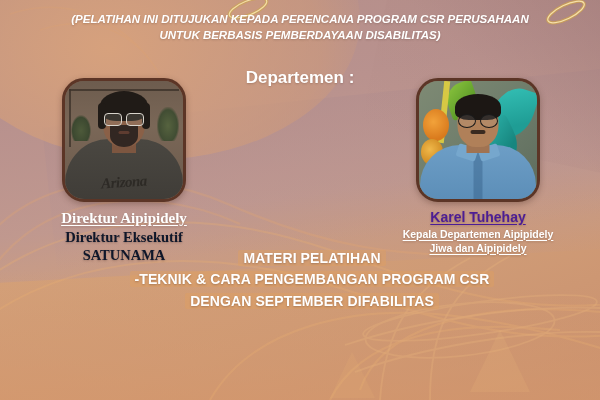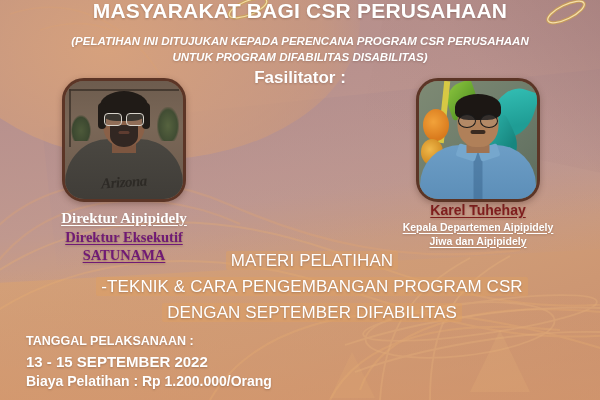--- a/index.html
+++ b/index.html
@@ -316,30 +316,30 @@
     color: #ffffff;
     text-decoration: underline;
     text-underline-offset: 2px;
     line-height: 1.25;
     text-shadow: 0 1px 2px rgba(90,60,50,0.35);
   }
   .role-serif {
     font-family: "Liberation Serif", serif;
     font-weight: bold;
     font-size: 14.5px;
-    color: #701a75;
-    text-decoration: underline;
+    color: #0f172a;
     text-underline-offset: 2px;
     line-height: 1.25;
     text-shadow: 0 1px 2px rgba(90,60,50,0.35);
   }
   .name-sans {
+    margin-top: 7px;
     font-size: 14px;
     font-weight: bold;
-    color: #7f1d1d;
+    color: #4c1d95;
     text-decoration: underline;
     text-underline-offset: 2px;
     line-height: 1.25;
     text-shadow: 0 1px 2px rgba(90,60,50,0.35);
   }
   .role-sans {
     font-size: 10.5px;
     font-weight: bold;
     color: #ffffff;
     text-decoration: underline;
@@ -352,22 +352,22 @@
   .materi {
     position: absolute;
     left: 0;
     right: 0;
     top: 248px;
     text-align: center;
     z-index: 6;
   }
   .materi-line {
     display: block;
-    font-size: 17px;
-    font-weight: normal;
+    font-size: 14px;
+    font-weight: bold;
     color: #ffffff;
     line-height: 1.52;
     letter-spacing: 0.1px;
     text-shadow: 0 1px 2px rgba(90,60,50,0.35);
     padding-left: 24px;
   }
   .materi-line span.hl {
     background: rgba(224,160,96,0.42);
     padding: 0 5px;
     border-radius: 2px;
@@ -448,28 +448,27 @@
   <svg class="bg-rings" viewBox="0 0 600 400" preserveAspectRatio="none">
     <g>
       <ellipse cx="248" cy="8" rx="20" ry="7" fill="none" stroke="#caa15f" stroke-width="3.2" transform="rotate(-22 248 8)"></ellipse>
       <ellipse cx="248" cy="8" rx="20" ry="7" fill="none" stroke="#f3dca5" stroke-width="1.2" transform="rotate(-22 248 8)"></ellipse>
       <ellipse cx="566" cy="12" rx="20" ry="7" fill="none" stroke="#c79c5b" stroke-width="3.2" transform="rotate(-26 566 12)"></ellipse>
       <ellipse cx="566" cy="12" rx="20" ry="7" fill="none" stroke="#f5dfa9" stroke-width="1.2" transform="rotate(-26 566 12)"></ellipse>
     </g>
   </svg>
 
   <div class="header">
-    <div class="title-main">MASYARAKAT BAGI CSR PERUSAHAAN</div>
     <div class="title-sub">
       <div>(PELATIHAN INI DITUJUKAN KEPADA PERENCANA PROGRAM CSR PERUSAHAAN</div>
-      <div>UNTUK PROGRAM DIFABILITAS DISABILITAS)</div>
+      <div>UNTUK BERBASIS PEMBERDAYAAN DISABILITAS)</div>
     </div>
   </div>
 
-  <div class="facilitator-label">Fasilitator :</div>
+  <div class="facilitator-label">Departemen :</div>
 
   <div class="speaker left">
     <div class="photo-frame">
       <div class="photo-inner photo-left">
         <div class="bg"></div>
         <div class="shelf"></div>
         <div class="plant1"></div>
         <div class="plant2"></div>
         <div class="body"></div>
         <div class="logo">Arizona</div>
@@ -518,19 +517,14 @@
     <div class="role-sans">Kepala Departemen Aipipidely</div>
     <div class="role-sans">Jiwa dan Aipipidely</div>
   </div>
 
   <div class="materi">
     <div class="materi-line"><span class="hl">MATERI PELATIHAN</span></div>
     <div class="materi-line"><span class="hl">-TEKNIK &amp; CARA PENGEMBANGAN PROGRAM CSR</span></div>
     <div class="materi-line"><span class="hl">DENGAN SEPTEMBER DIFABILITAS</span></div>
   </div>
 
-  <div class="bottom">
-    <div class="label">TANGGAL PELAKSANAAN :</div>
-    <div class="date">13 - 15 SEPTEMBER 2022</div>
-    <div class="price">Biaya Pelatihan : Rp 1.200.000/Orang</div>
-  </div>
 
 </div>
 
 </body></html>

